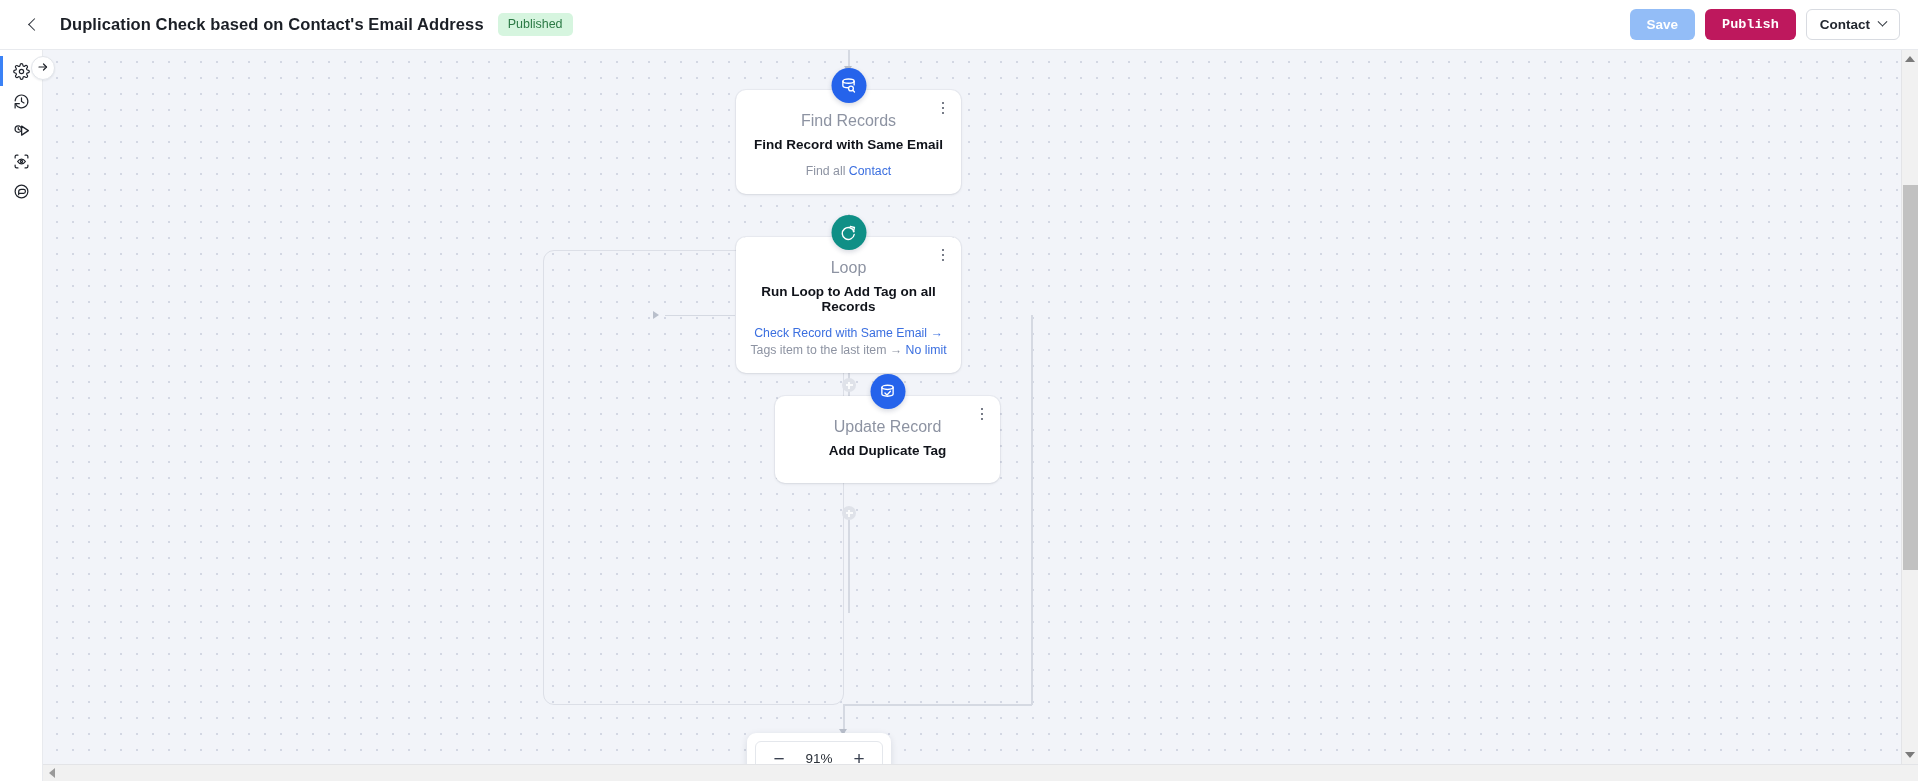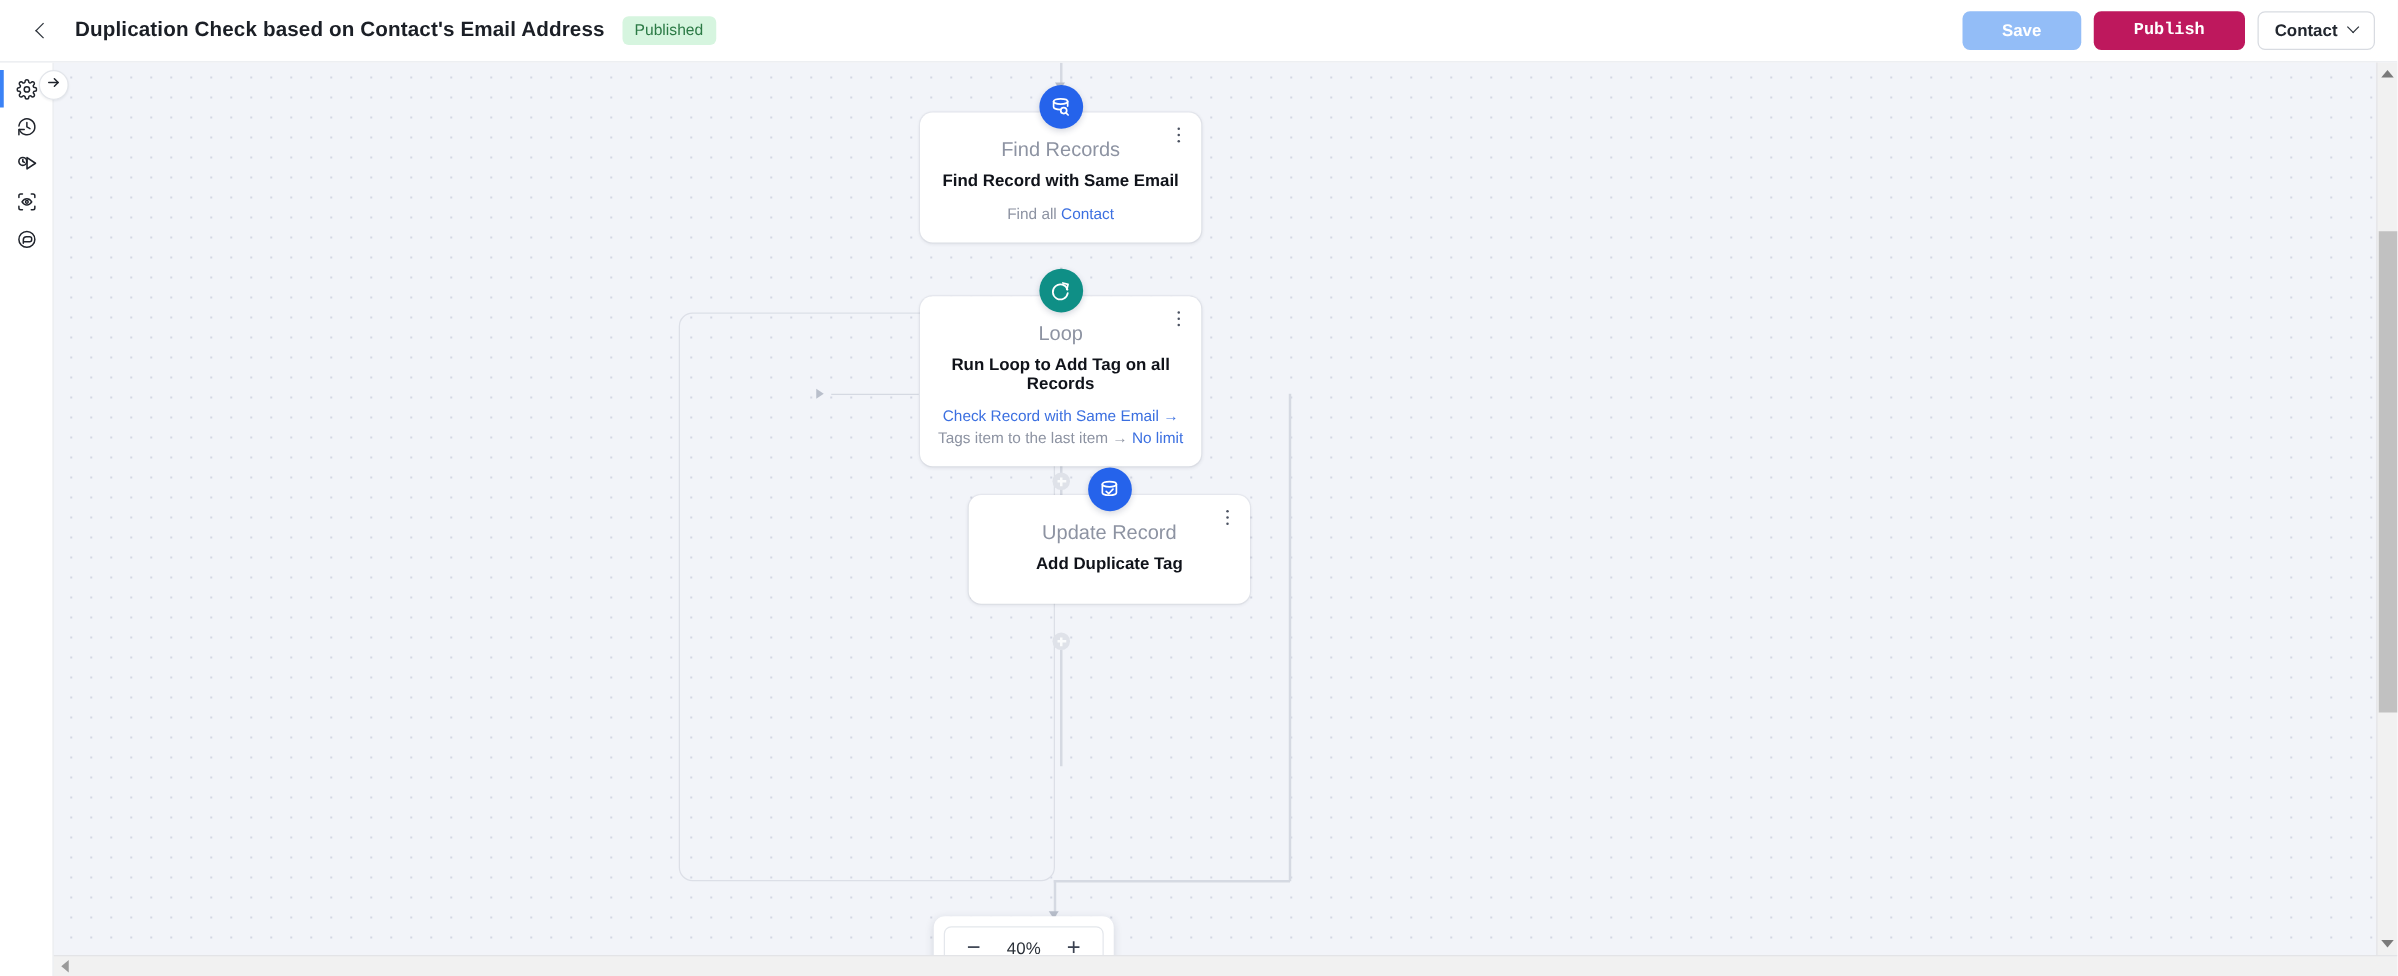--- a/index.html
+++ b/index.html
@@ -45,21 +45,21 @@
     white-space: nowrap;
   }
   .header-right {
     margin-left: auto; margin-right: 18px;
     display: flex; align-items: center; gap: 10px;
   }
   .btn {
     height: 31px; border-radius: 6px;
     font-size: 13.5px; font-weight: 700;
     display: flex; align-items: center; justify-content: center;
-    cursor: pointer; border: none; padding: 0 32px;
+    cursor: pointer; border: none; padding: 0 17px;
     white-space: nowrap;
   }
   .btn-save    { background: #93bdf7; color: #ffffff; }
   .btn-publish { background: #be185d; color: #ffffff; font-family: Liberation Mono, monospace; }
   .btn-actions {
     background: #ffffff; color: #22272f;
     border: 1px solid #d8dbe1; gap: 9px; padding: 0 13px;
   }
   .chev-down {
     width: 7px; height: 7px;
@@ -391,21 +391,21 @@
     <div class="line" style="left:988px; top:265px; width:1.5px; height:390px;"></div>
     <div class="line" style="left:800px; top:654px; width:189px; height:1.5px;"></div>
     <div class="line" style="left:800px; top:654px; width:1.5px; height:30px;"></div>
     <div class="arrow-d" style="left:796px; top:679px;"></div>
 
     <div class="end-node" style="left:767px; top:693px;">End</div>
 
     <div class="zoom-ctl" style="left:704px; top:683px;">
       <div class="zoom-inner">
         <div class="zoom-btn">−</div>
-        <div class="zoom-val">40%</div>
+        <div class="zoom-val">91%</div>
         <div class="zoom-btn">+</div>
       </div>
     </div>
   </div>
 
   <div class="vscroll">
     <div class="sc-arrow sa-up"></div>
     <div class="vthumb"></div>
     <div class="sc-arrow sa-down"></div>
   </div>

